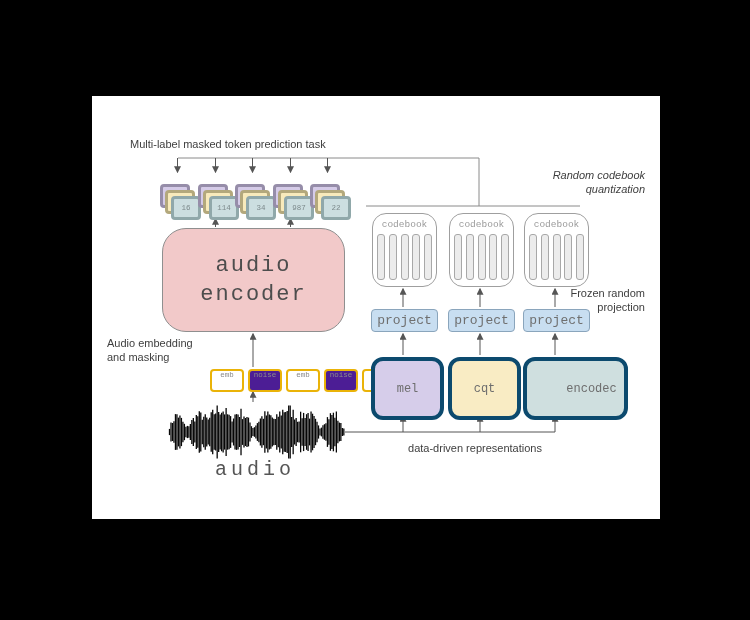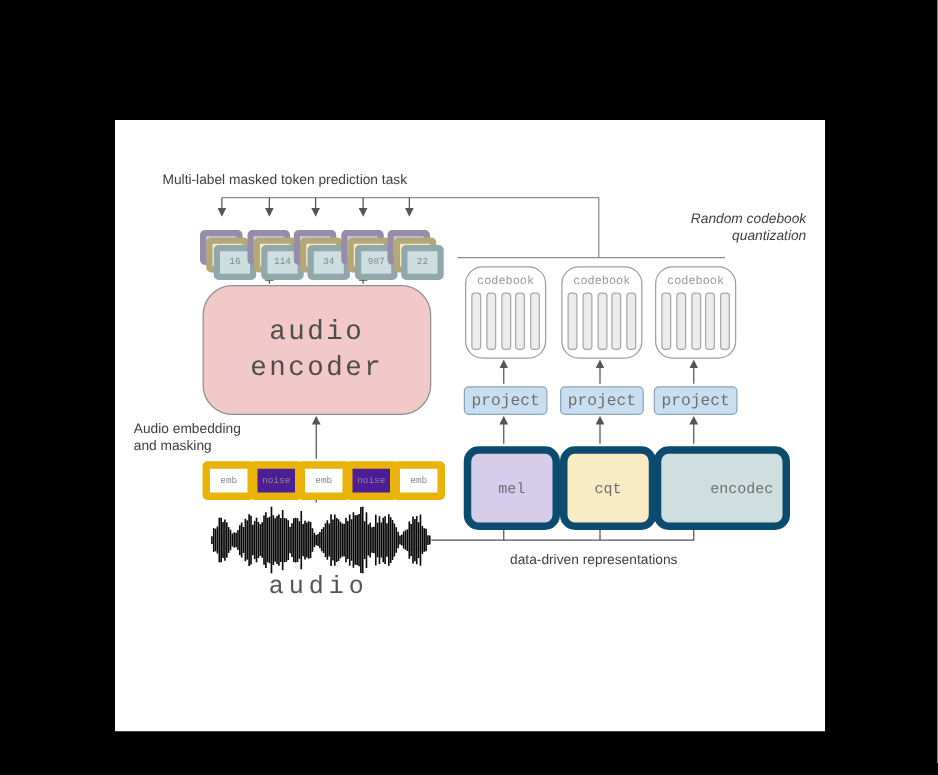--- a/index.html
+++ b/index.html
@@ -1,45 +1,45 @@
 <!DOCTYPE html>
 <html><head>
 <meta charset="utf-8">
 <style>
   html,body{margin:0;padding:0;}
   body{width:750px;height:620px;background:#000;position:relative;overflow:hidden;
        font-family:"Liberation Sans",sans-serif;}
-  .canvas{position:absolute;left:92px;top:96px;width:568px;height:489px;background:#fff;}
+  .canvas{position:absolute;left:92px;top:96px;width:568px;height:423px;background:#fff;}
   .abs{position:absolute;}
   svg.overlay{position:absolute;left:0;top:0;width:568px;height:423px;pointer-events:none;}
 
   .title-label{font-size:11px;color:#3e3e3e;}
   .side-label{font-size:11px;color:#3e3e3e;line-height:14px;}
   .right-align{text-align:right;}
   .center-align{text-align:center;}
 
   
   .stack{position:absolute;top:88px;width:36px;height:32px;}
-  .card{position:absolute;width:24px;height:18px;border-radius:4px;border:5px solid #7f1d1d;}
+  .card{position:absolute;width:24px;height:18px;border-radius:4px;border:3px solid #7f1d1d;}
   .card.purple{left:0;top:0;background:#d5cbe8;border-color:#968da9;}
   .card.yellow{left:5px;top:6px;background:#f8eabb;border-color:#b3a87c;}
   .card.front{left:11px;top:12px;background:#ccdee0;border-color:#90a8aa;
               display:flex;align-items:center;justify-content:center;}
   .card.front span{font-family:"Liberation Mono",monospace;font-size:7.5px;color:#7d8a8c;}
 
   
   .encoder{left:70px;top:132px;width:181px;height:102px;background:#f2c9c9;
            border:1px solid #8f8f8f;border-radius:24px;display:flex;flex-direction:column;
            align-items:center;justify-content:center;}
   .encoder div{font-family:"Liberation Mono",monospace;font-size:22px;line-height:29px;
                letter-spacing:2px;color:#4d4d4d;}
 
   
-  .emb-box{position:absolute;top:273px;width:30px;height:19px;border:6px solid #eab308;
-           border-radius:4px;background:#fff;display:flex;align-items:center;justify-content:center;}
+  .emb-box{position:absolute;top:273px;width:30px;height:19px;border:2px solid #eab308;
+           border-radius:4px;background:#fff;display:flex;justify-content:center;margin-left:48px;}
   .emb-box.noise{background:#4c1d95;}
   .emb-box span{font-family:"Liberation Mono",monospace;font-size:7.5px;color:#8a8a8a;}
 
   
   .audio-label{left:98px;top:362px;width:130px;text-align:center;
                font-family:"Liberation Mono",monospace;font-size:20px;letter-spacing:4px;color:#555;}
 
   
   .codebook{position:absolute;top:117px;width:63px;height:72px;background:#fff;
             border:1px solid #9f9f9f;border-radius:14px;}
@@ -50,21 +50,21 @@
   .cb-bar{width:8px;height:46px;background:#ececec;border:1px solid #a8a8a8;border-radius:3px;
           box-sizing:border-box;}
 
   
   .project{position:absolute;top:213px;width:65px;height:21px;background:#c8def1;
            border:1px solid #8aa5bc;border-radius:4px;display:flex;align-items:center;
            justify-content:center;}
   .project span{font-family:"Liberation Mono",monospace;font-size:13px;color:#6f6f6f;}
 
   
-  .feature{position:absolute;top:261px;width:65px;height:55px;border:6px solid #0c4a6e;
+  .feature{position:absolute;top:261px;width:65px;height:55px;border:4px solid #0c4a6e;
            border-radius:12px;display:flex;align-items:center;justify-content:center;}
   .feature span{font-family:"Liberation Mono",monospace;font-size:12px;color:#6e6e6e;}
   .feature.mel{left:279px;background:#d6cdea;}
   .feature.cqt{left:356px;background:#f9ecc4;}
   .feature.encodec{left:431px;background:#cfdfdf;padding-left:32px;}
 </style>
 </head>
 <body>
 
 <div class="canvas">
@@ -339,17 +339,21 @@
       <span>cqt</span>
     </div>
   <div class="feature encodec">
       <span>encodec</span>
     </div>
 
   <div class="abs side-label right-align" style="right:15px;top:72px;font-style:italic;">
     <div>Random codebook</div>
     <div>quantization</div>
   </div>
+  <div class="abs side-label right-align" style="right:15px;top:190px;">
+    <div>Frozen random</div>
+    <div>projection</div>
+  </div>
   <div class="abs side-label center-align" style="left:233px;top:345px;width:300px;">
     <div>data-driven representations</div>
   </div>
 
 </div>
 
 </body></html>

